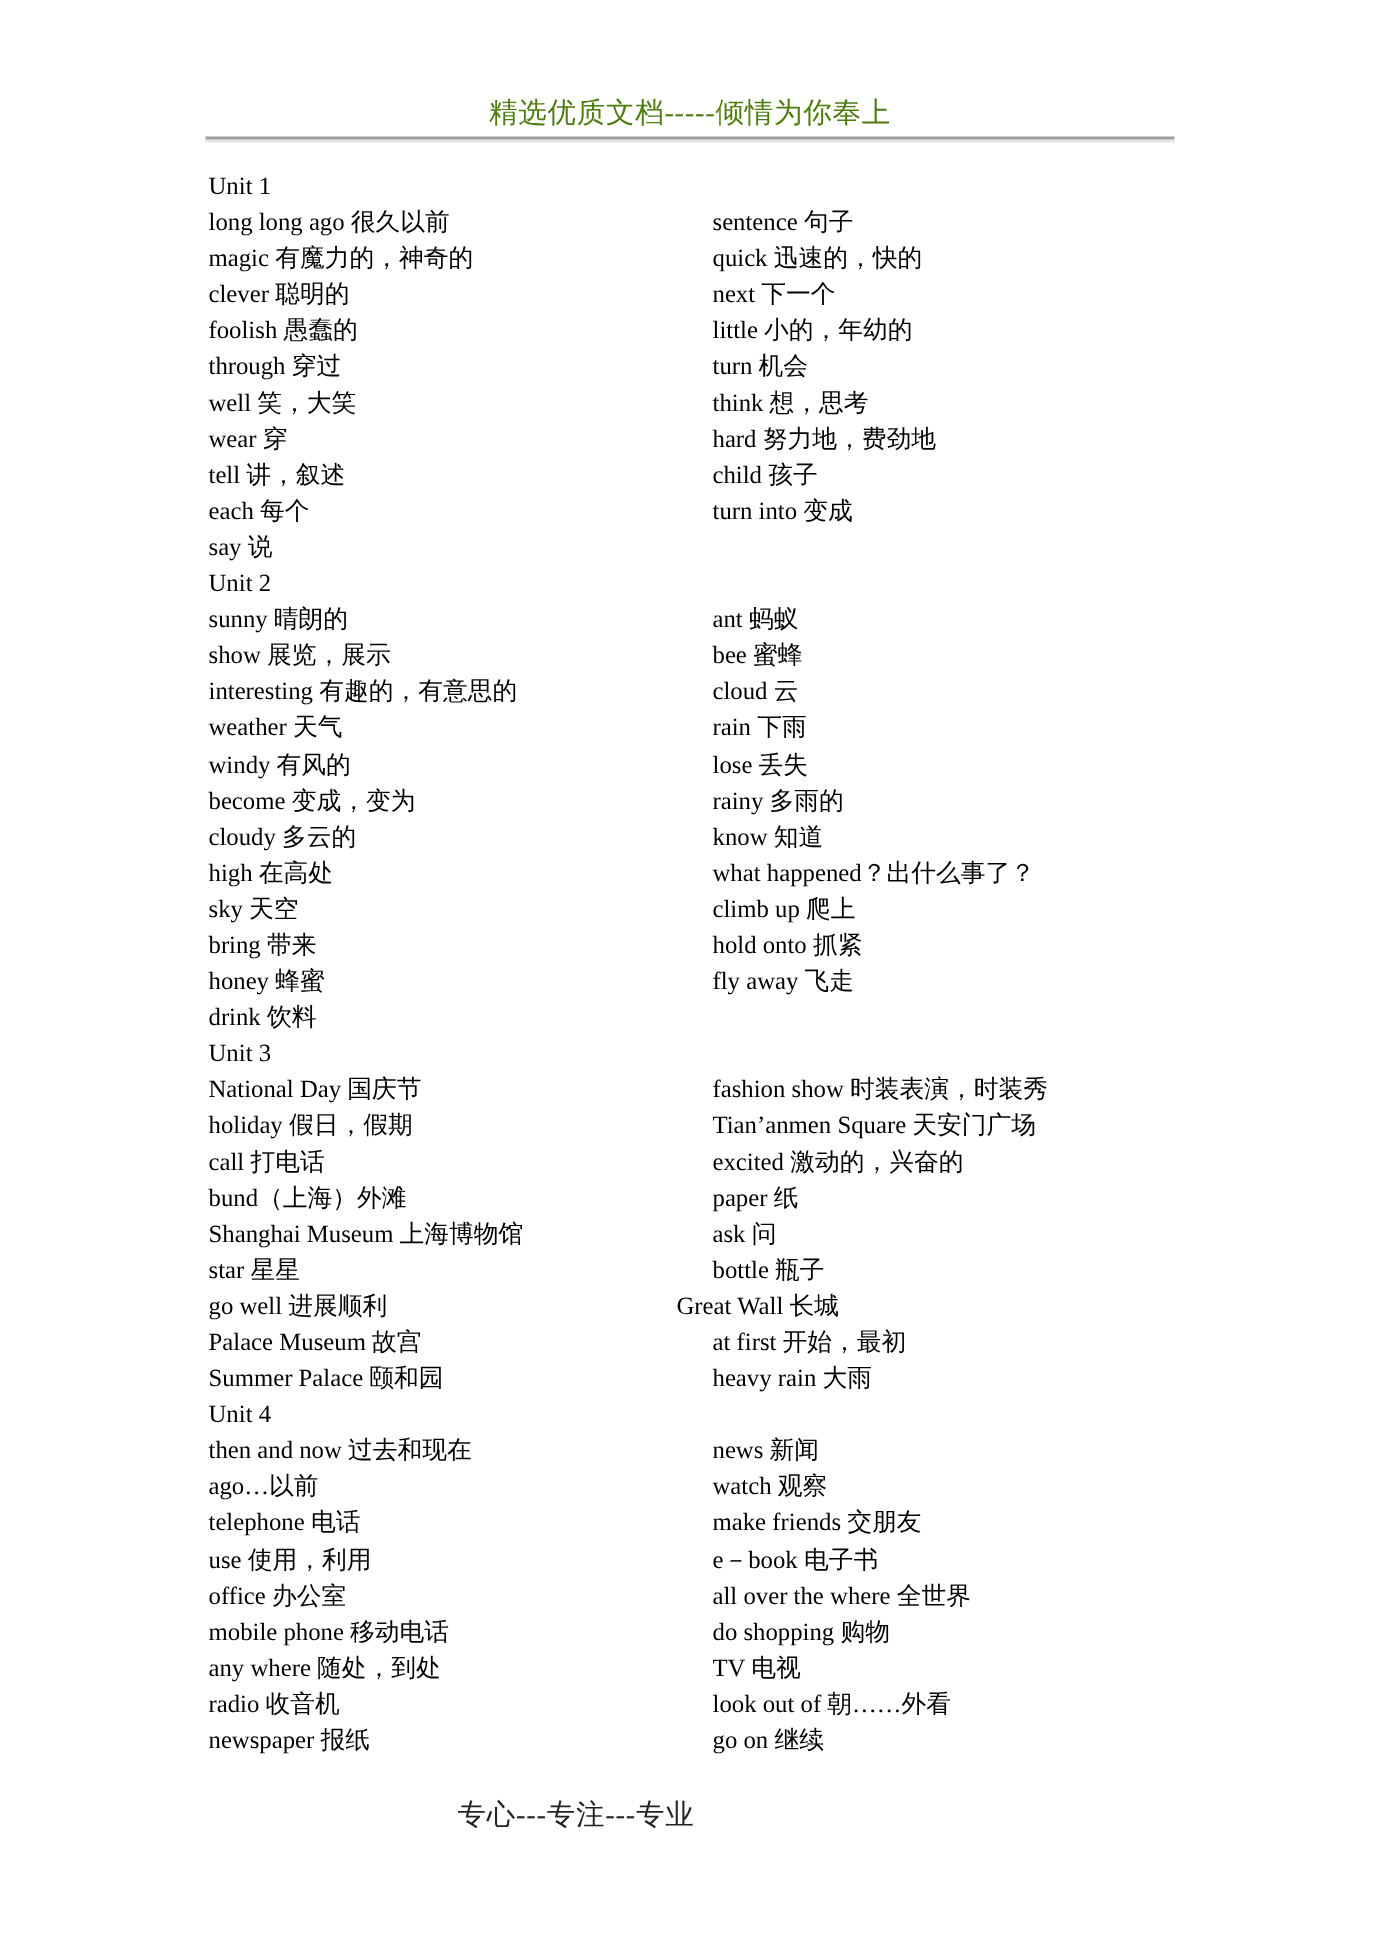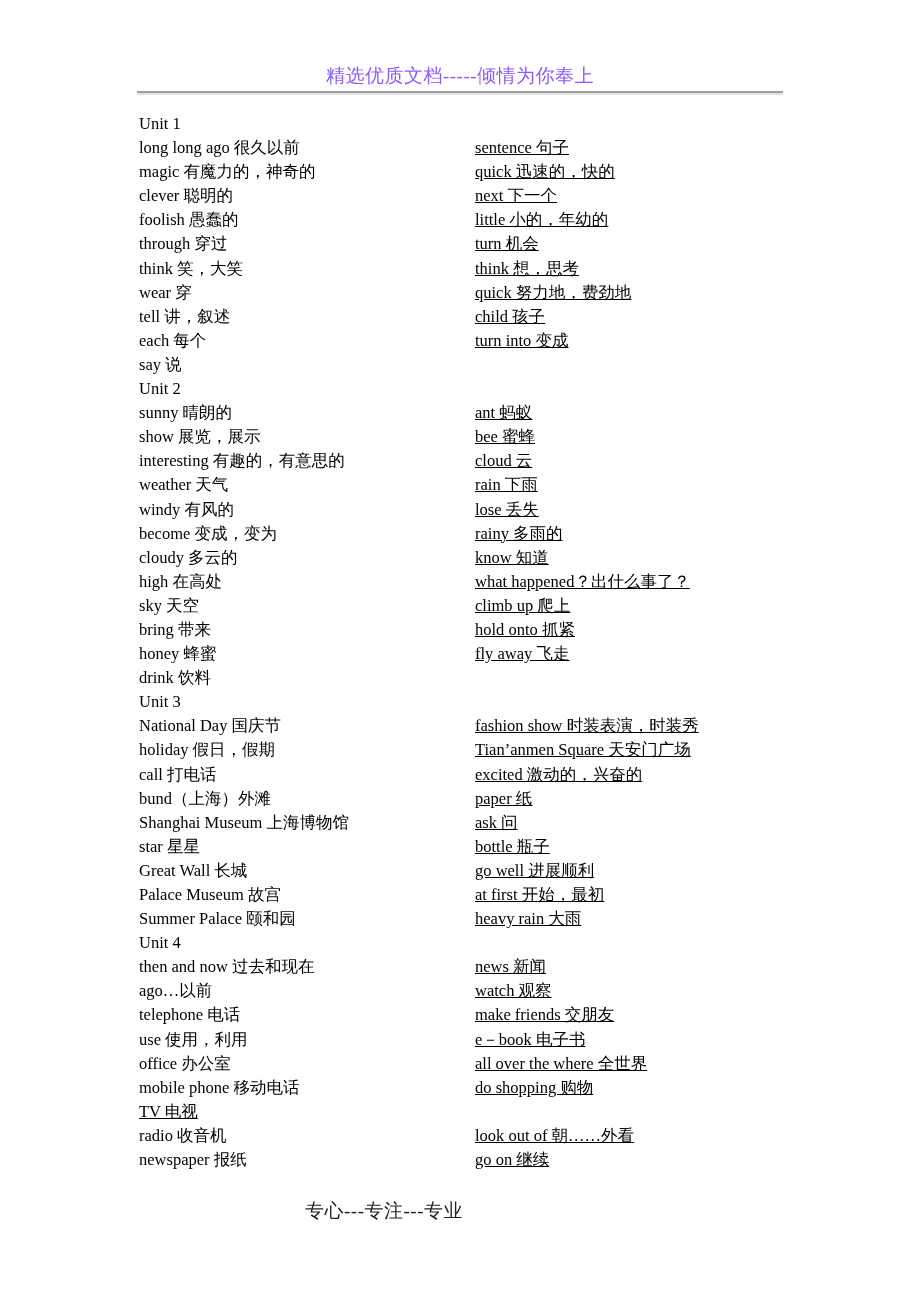--- a/index.html
+++ b/index.html
@@ -7,35 +7,35 @@
     width: 920px; height: 1302px;
     background: #ffffff;
     position: relative;
     font-family: "Liberation Serif", "DejaVu Serif", serif;
     color: #000000;
     overflow: hidden;
   }
   .page-header {
     position: absolute; top: 64px; left: 0; width: 920px;
     text-align: center; font-size: 19px; line-height: 24px;
-    letter-spacing: 0.5px; color: #8b5cf6;
+    letter-spacing: 0.5px; color: #4d7c0f;
   }
   .header-rule {
     position: absolute; top: 91px; left: 137px; width: 646px; height: 2px;
     background: var(--divider, #9e9e9e);
     box-shadow: 0 2px 0 #e3e3e3;
   }
   .vocab {
     position: absolute; top: 112px; left: 139px; width: 648px;
     font-size: 16.5px;
   }
   .row { display: flex; height: 24.1px; line-height: 24.1px; white-space: nowrap; }
   .cell { overflow: visible; }
   .cell.left  { flex: 0 0 336px; width: 336px; }
-  .cell.right { flex: 1; text-decoration: underline; }
+  .cell.right { flex: 1; }
   .page-footer {
     position: absolute; top: 1199px; left: 0; width: 768px;
     text-align: center; font-size: 19px; line-height: 24px;
     letter-spacing: 0.5px; color: #222;
   }
 </style>
 </head>
 <body>
 
 <div class="page-header">精选优质文档-----倾情为你奉上</div>
@@ -61,26 +61,26 @@
     </div>
     <div class="row">
       <div class="cell left">foolish 愚蠢的</div>
       <div class="cell right">little 小的，年幼的</div>
     </div>
     <div class="row">
       <div class="cell left">through 穿过</div>
       <div class="cell right">turn 机会</div>
     </div>
     <div class="row">
-      <div class="cell left">think 笑，大笑</div>
+      <div class="cell left">well 笑，大笑</div>
       <div class="cell right">think 想，思考</div>
     </div>
     <div class="row">
       <div class="cell left">wear 穿</div>
-      <div class="cell right">quick 努力地，费劲地</div>
+      <div class="cell right">hard 努力地，费劲地</div>
     </div>
     <div class="row">
       <div class="cell left">tell 讲，叙述</div>
       <div class="cell right">child 孩子</div>
     </div>
     <div class="row">
       <div class="cell left">each 每个</div>
       <div class="cell right">turn into 变成</div>
     </div>
     <div class="row">
@@ -161,22 +161,22 @@
     </div>
     <div class="row">
       <div class="cell left">Shanghai Museum 上海博物馆</div>
       <div class="cell right">ask 问</div>
     </div>
     <div class="row">
       <div class="cell left">star 星星</div>
       <div class="cell right">bottle 瓶子</div>
     </div>
     <div class="row">
+      <div class="cell right">go well 进展顺利</div>
       <div class="cell left">Great Wall 长城</div>
-      <div class="cell right">go well 进展顺利</div>
     </div>
     <div class="row">
       <div class="cell left">Palace Museum 故宫</div>
       <div class="cell right">at first 开始，最初</div>
     </div>
     <div class="row">
       <div class="cell left">Summer Palace 颐和园</div>
       <div class="cell right">heavy rain 大雨</div>
     </div>
     <div class="row">
@@ -201,20 +201,21 @@
     </div>
     <div class="row">
       <div class="cell left">office 办公室</div>
       <div class="cell right">all over the where 全世界</div>
     </div>
     <div class="row">
       <div class="cell left">mobile phone 移动电话</div>
       <div class="cell right">do shopping 购物</div>
     </div>
     <div class="row">
+      <div class="cell left">any where 随处，到处</div>
       <div class="cell right">TV 电视</div>
     </div>
     <div class="row">
       <div class="cell left">radio 收音机</div>
       <div class="cell right">look out of 朝……外看</div>
     </div>
     <div class="row">
       <div class="cell left">newspaper 报纸</div>
       <div class="cell right">go on 继续</div>
     </div>

